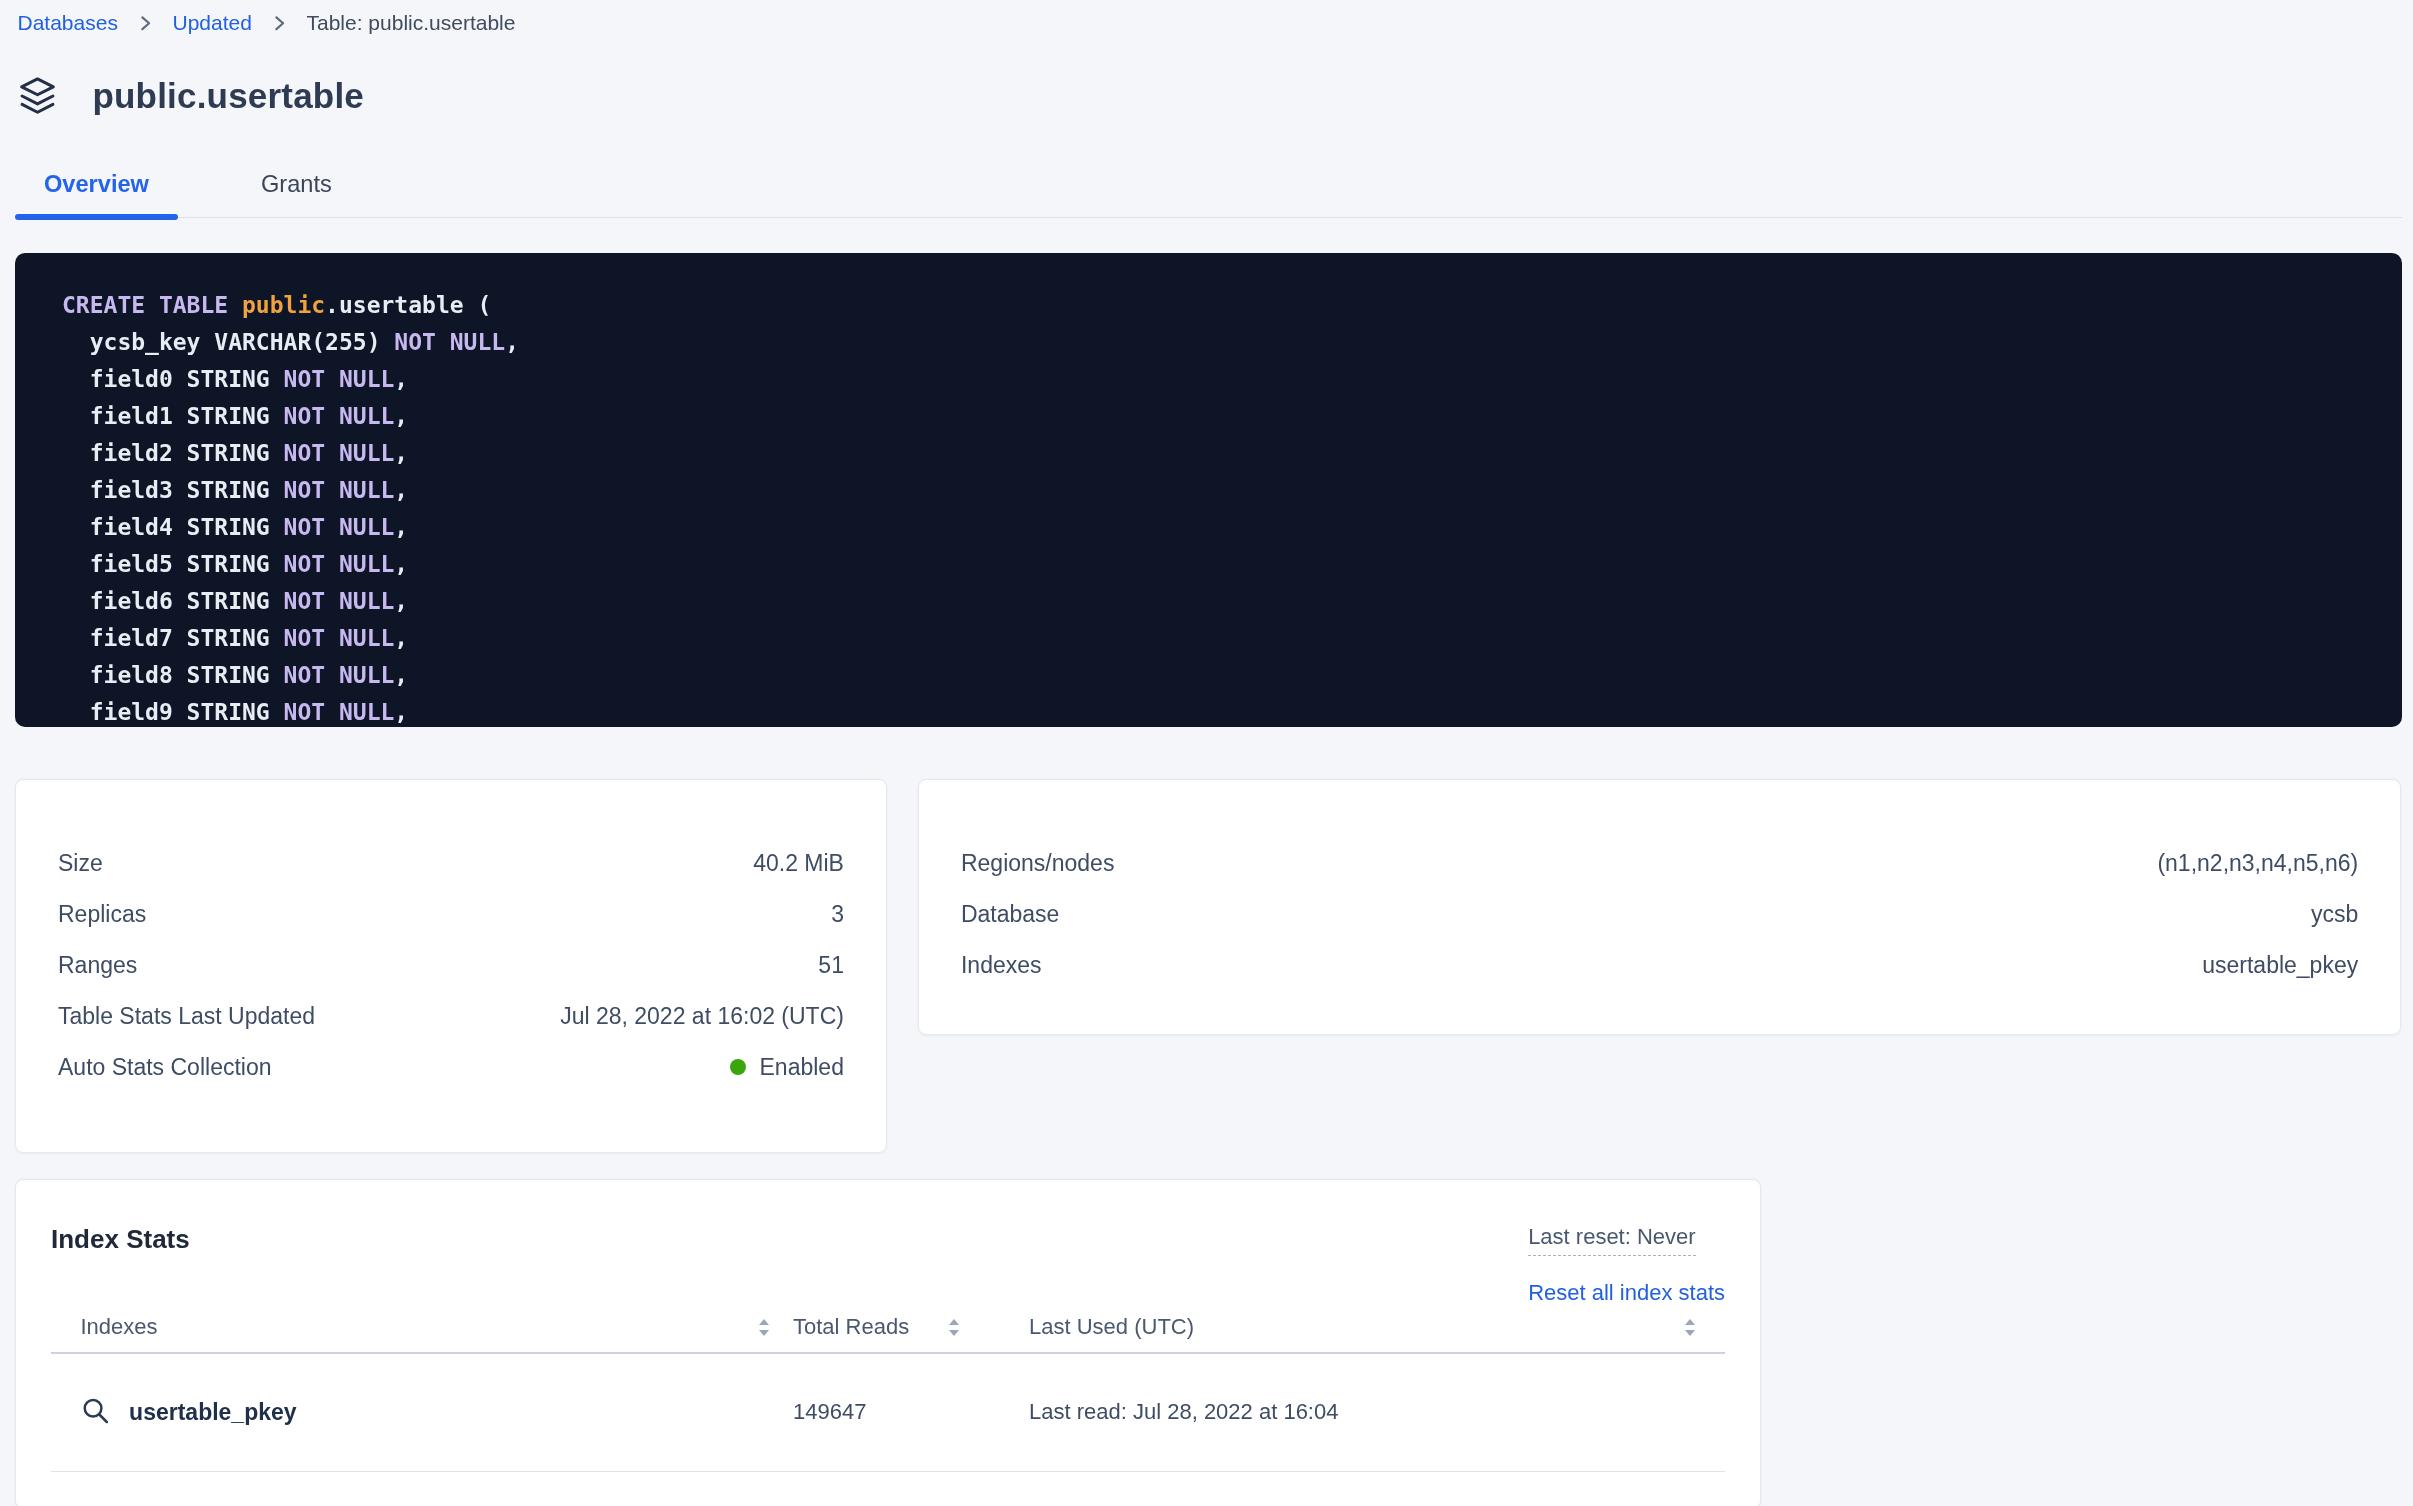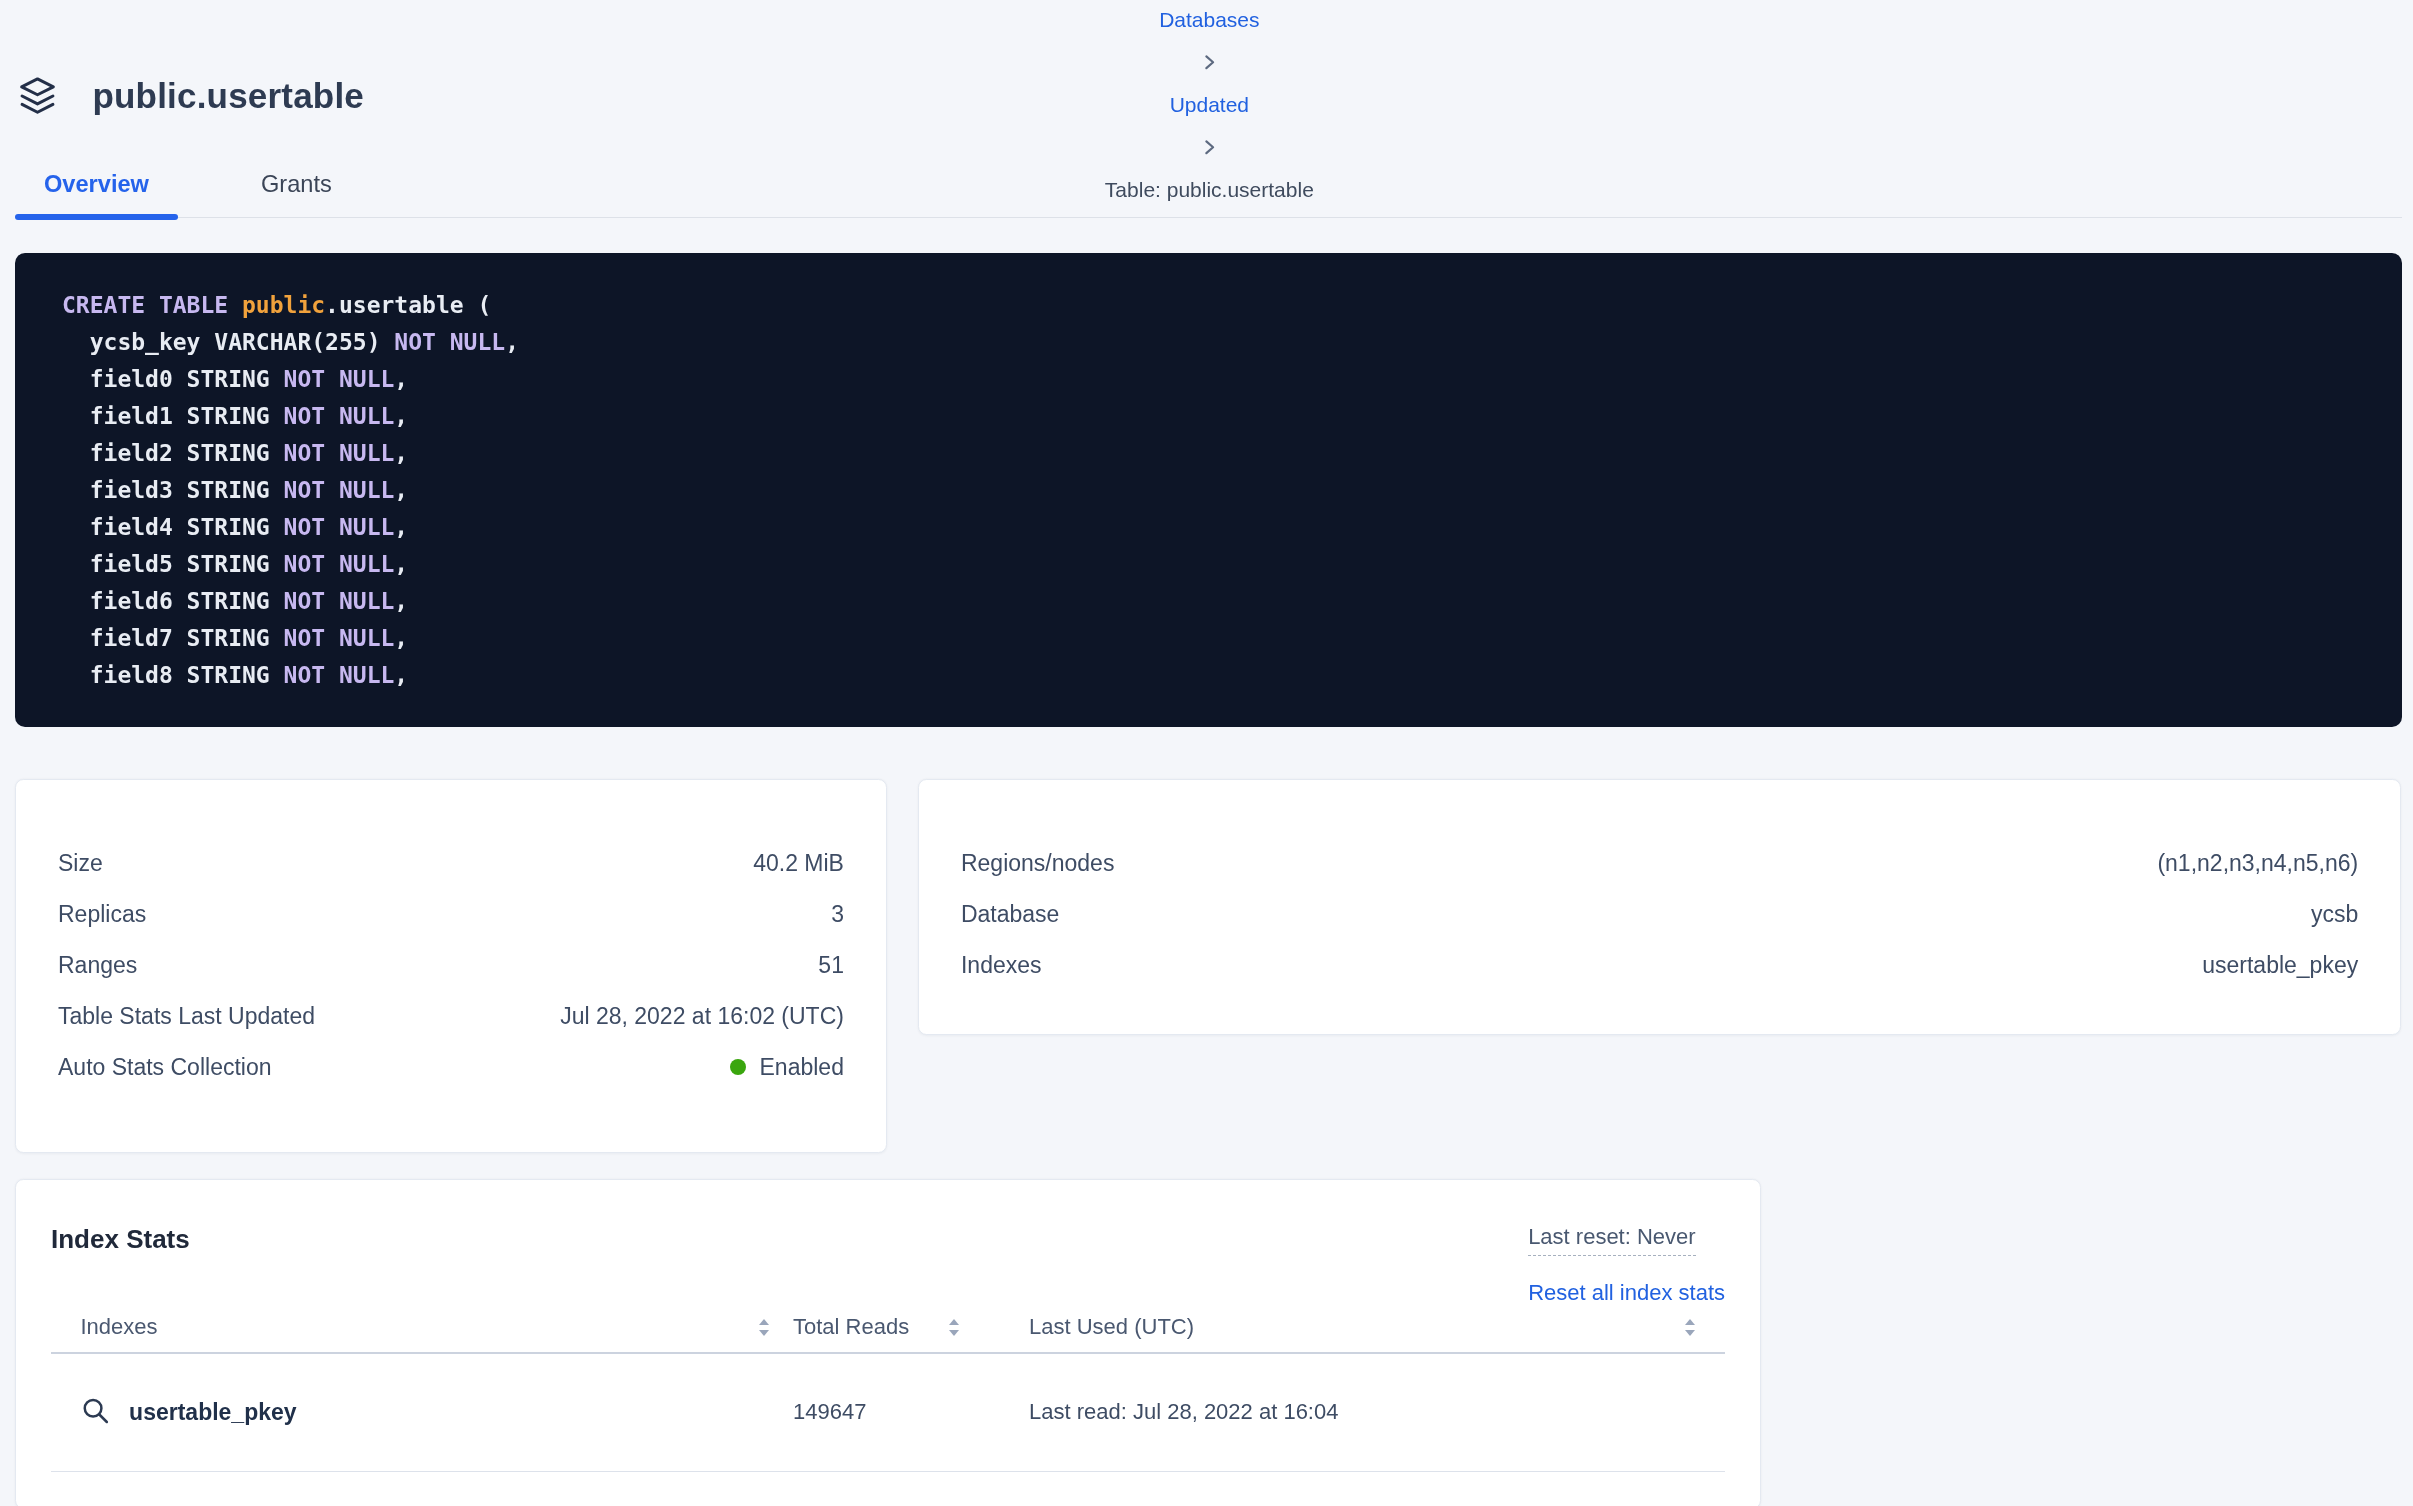--- a/index.html
+++ b/index.html
@@ -6,21 +6,21 @@
   html,body { width:2413px; height:1506px; overflow:hidden; }
   body {
     background:#f4f6fa;
     font-family:"Liberation Sans", sans-serif;
     color:#3e4c64;
     -webkit-font-smoothing:antialiased;
   }
   .page { padding:8.4px 11.8px 0 15px; }
 
   
-  .breadcrumb { display:flex; align-items:center; gap:21px; padding-left:2.5px; height:29px;flex-direction:column; }
+  .breadcrumb { display:flex; align-items:center; gap:21px; padding-left:2.5px; height:29px; }
   .breadcrumb a { font-size:21px; color:#2161e0; text-decoration:none; cursor:pointer; }
   .crumb-current { font-size:21px; color:#3f4b5e; }
   .crumb-chev { display:flex; align-items:center; }
 
   
   .page-header { display:flex; align-items:center; margin-top:35px; height:47px; }
   .layers-icon { margin-left:3.4px; display:flex; align-items:center; }
   h1.title { font-size:35px; font-weight:600; color:#2e3b52; margin-left:35px; letter-spacing:0.2px; }
 
   
@@ -128,20 +128,21 @@
     <div class="cl"><span>  ycsb_key VARCHAR(255) </span><span class="kw">NOT NULL</span><span>,</span></div>
     <div class="cl"><span>  field0 STRING </span><span class="kw">NOT NULL</span><span>,</span></div>
     <div class="cl"><span>  field1 STRING </span><span class="kw">NOT NULL</span><span>,</span></div>
     <div class="cl"><span>  field2 STRING </span><span class="kw">NOT NULL</span><span>,</span></div>
     <div class="cl"><span>  field3 STRING </span><span class="kw">NOT NULL</span><span>,</span></div>
     <div class="cl"><span>  field4 STRING </span><span class="kw">NOT NULL</span><span>,</span></div>
     <div class="cl"><span>  field5 STRING </span><span class="kw">NOT NULL</span><span>,</span></div>
     <div class="cl"><span>  field6 STRING </span><span class="kw">NOT NULL</span><span>,</span></div>
     <div class="cl"><span>  field7 STRING </span><span class="kw">NOT NULL</span><span>,</span></div>
     <div class="cl"><span>  field8 STRING </span><span class="kw">NOT NULL</span><span>,</span></div>
+    <div class="cl"><span>  field9 STRING </span><span class="kw">NOT NULL</span><span>,</span></div>
   </section>
 
   <div class="cards-row">
 
     <section class="card stats-card">
       <div class="kv-row">
         <span class="kv-label">Size</span>
         <span class="kv-value">40.2 MiB</span>
       </div>
       <div class="kv-row">

